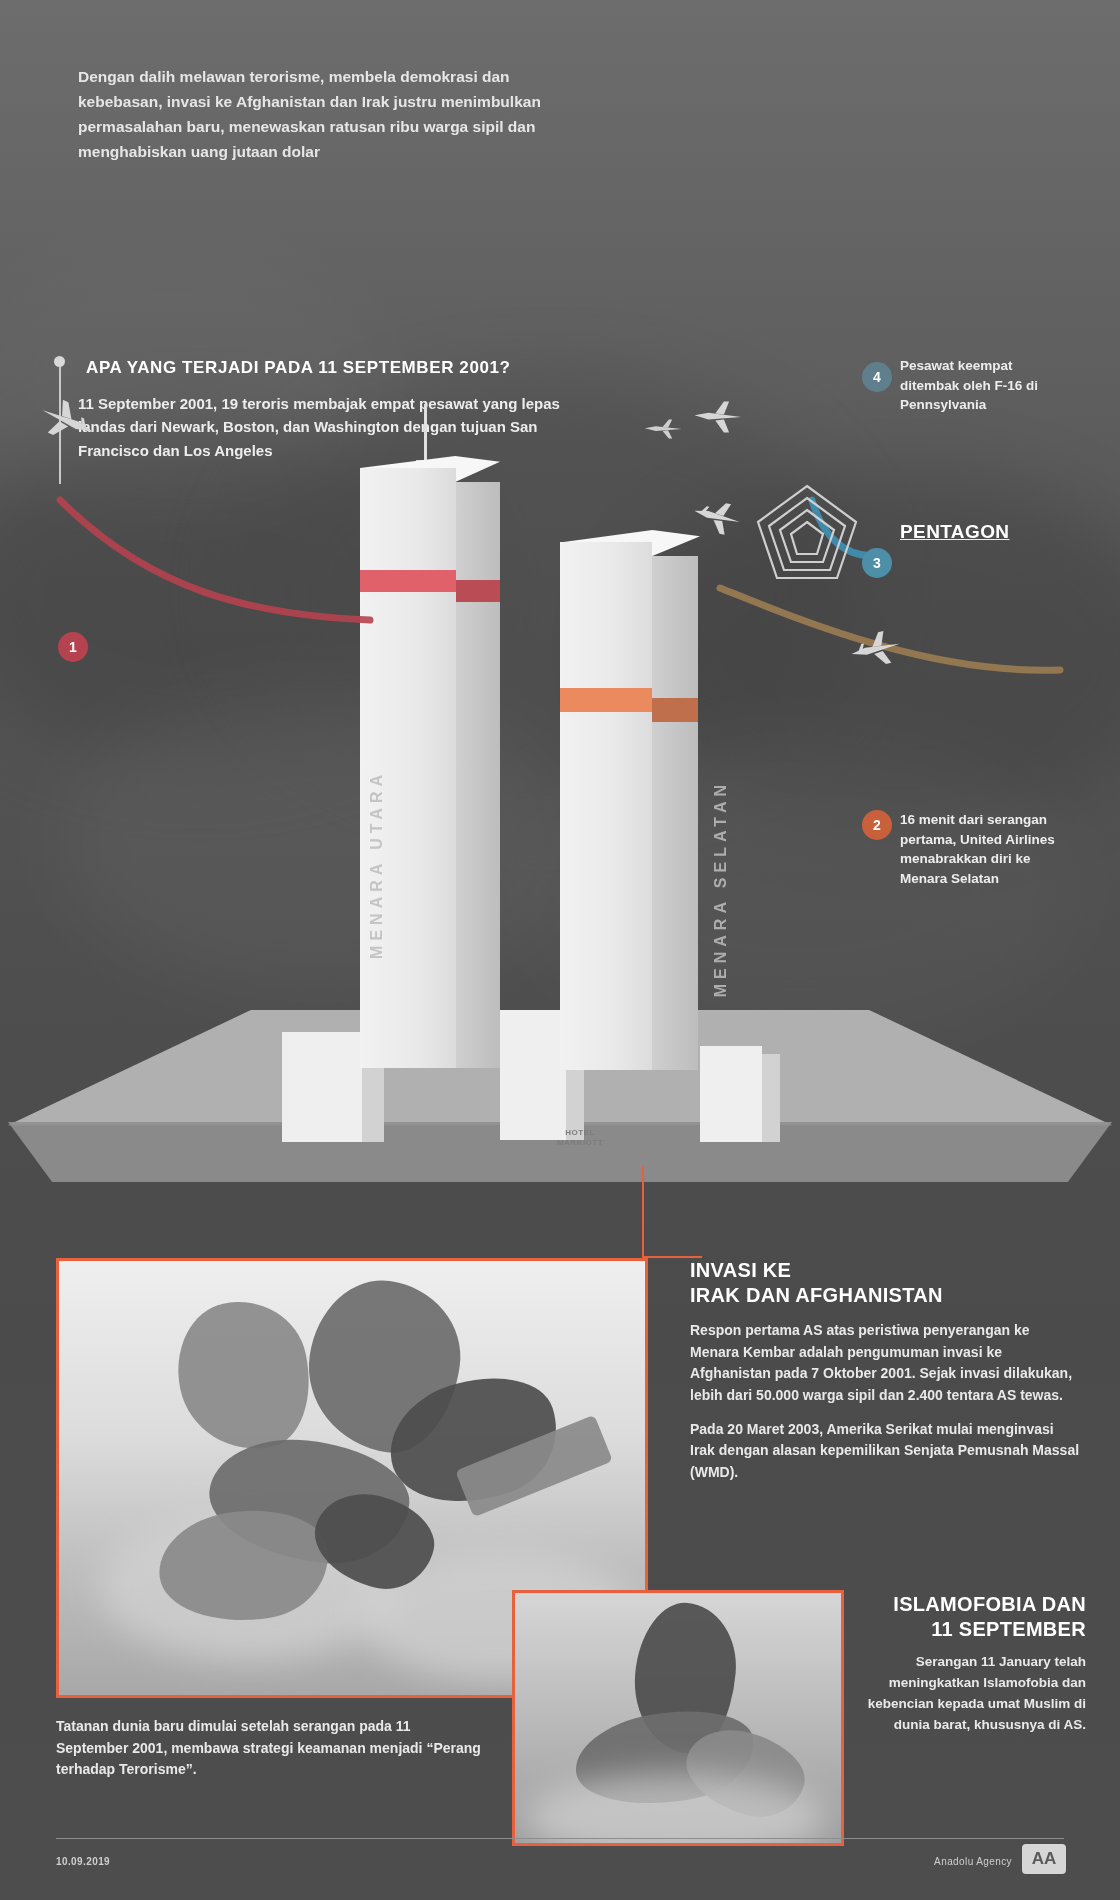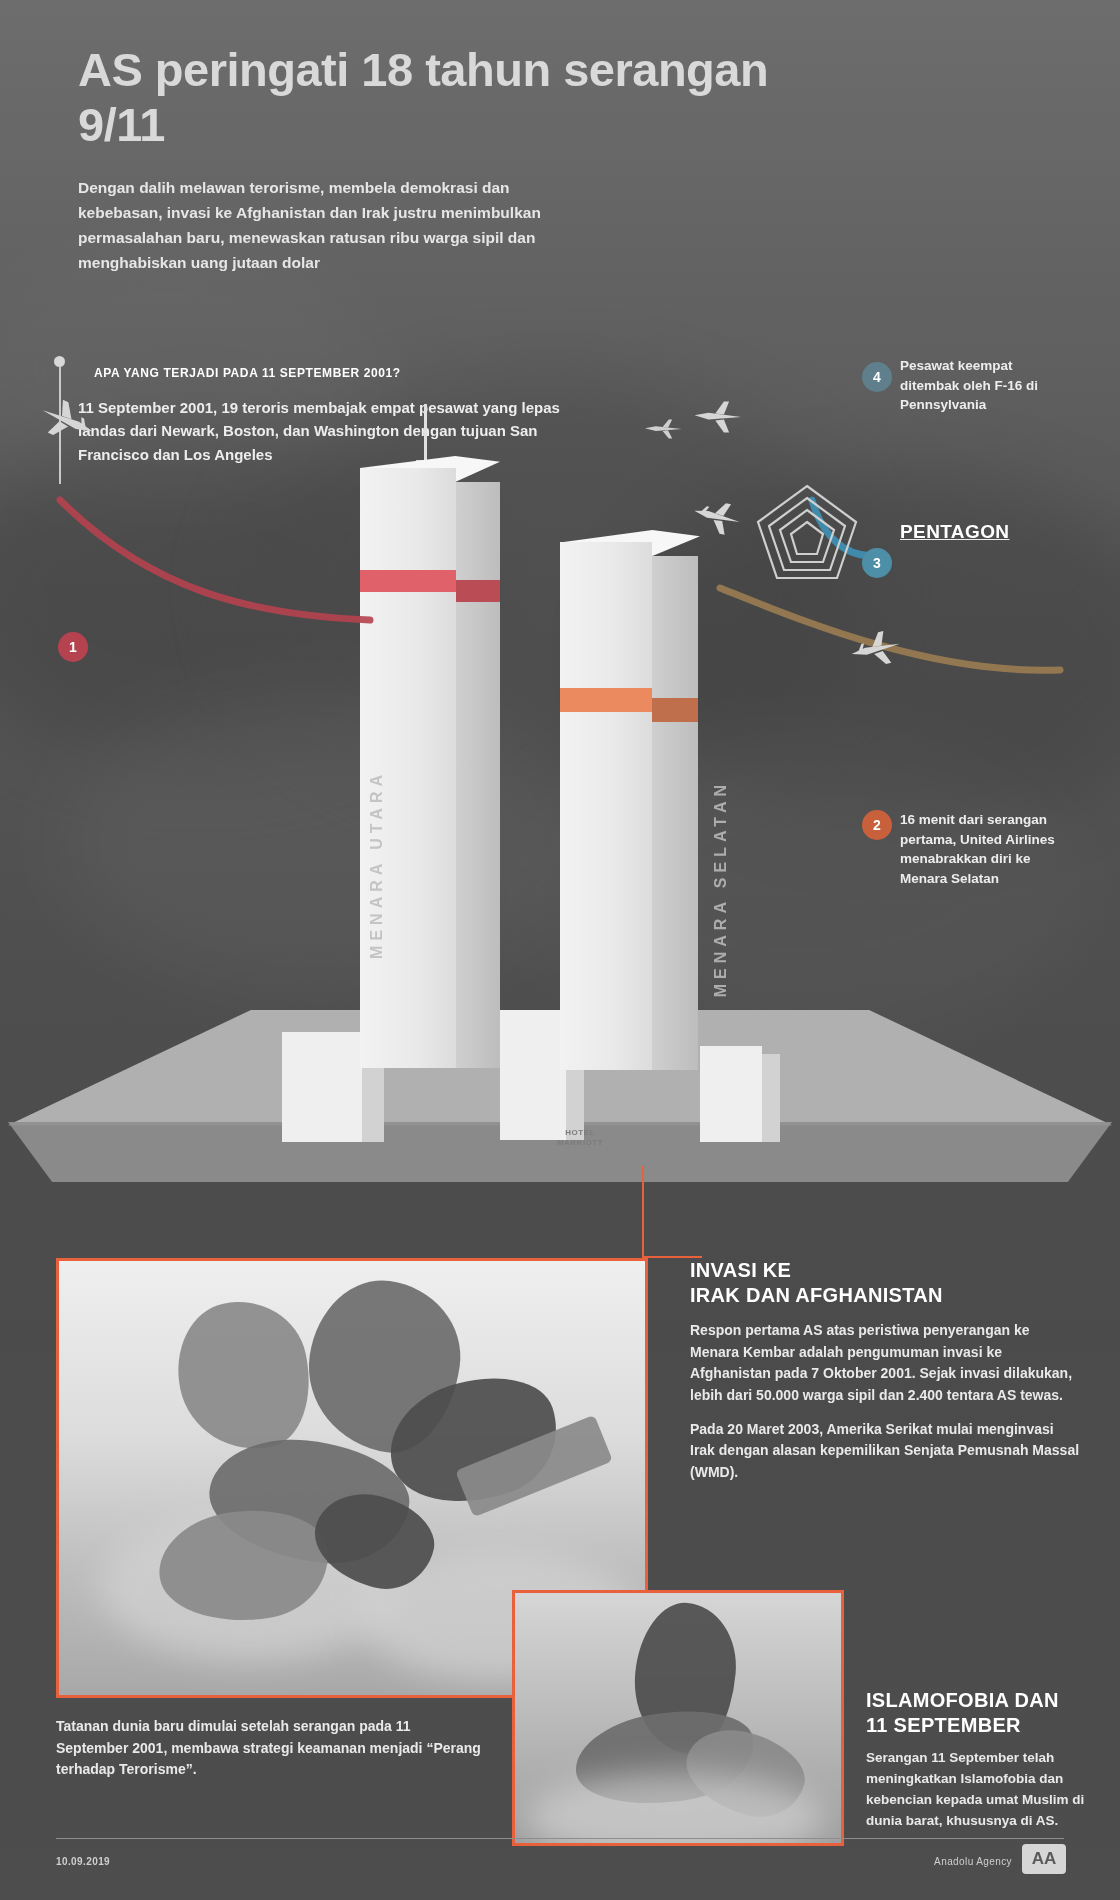--- a/index.html
+++ b/index.html
@@ -32,21 +32,21 @@
   }
   .subtitle{
     margin-top:22px;width:520px;
     font-size:15.5px;line-height:1.62;font-weight:bold;color:#e6e6e6;
   }
 
   
   .q-block{position:absolute;left:78px;top:350px;width:520px;}
   .q-dot{position:absolute;left:-24px;top:6px;width:11px;height:11px;border-radius:50%;background:#d8d8d8;}
   .q-line{position:absolute;left:-19px;top:16px;width:2px;height:118px;background:#c9c9c9;}
-  .q-title{font-size:12px;font-weight:bold;letter-spacing:.6px;color:#ffffff;margin:16px;}
+  .q-title{font-size:17px;font-weight:bold;letter-spacing:.6px;color:#ffffff;margin:8px;}
   .q-text{margin-top:14px;font-size:15px;line-height:1.55;font-weight:bold;color:#ededed;width:500px;}
 
   
   .platform{position:absolute;left:0;top:1010px;width:1120px;height:220px;}
   .plat-top{position:absolute;left:8px;top:0;width:1104px;height:160px;
     background:#b9b9b9;
     clip-path:polygon(22% 0%, 78% 0%, 100% 72%, 0% 72%);
     opacity:.92;}
   .plat-side{position:absolute;left:8px;top:112px;width:1104px;height:60px;
     background:#8f8f8f;
@@ -119,21 +119,21 @@
   .blob{position:absolute;background:#6d6d6d;border-radius:46% 54% 40% 60%/50% 44% 56% 50%;opacity:.92;}
   .blob-l{background:#8a8a8a;}
   .blob-d{background:#4d4d4d;}
   .dust{position:absolute;border-radius:50%;filter:blur(16px);background:#d5d5d5;opacity:.65;}
 
   
   .rc{position:absolute;left:690px;}
   .rc-head{font-size:20px;font-weight:bold;line-height:1.25;color:#ffffff;letter-spacing:.3px;}
   .rc-body{margin-top:12px;font-size:14px;line-height:1.55;font-weight:bold;color:#e9e9e9;}
   #invasi{top:1258px;width:390px;}
-  #islamofobia{top:1688px;width:220px;left:866px;}
+  #islamofobia{top:1592px;width:220px;left:866px;text-align:right;}
   #islamofobia .rc-body{margin-top:10px;font-size:13.5px;}
 
   
   .connector{position:absolute;left:642px;top:1166px;width:2px;height:92px;background:#e8603c;}
   .connector-h{position:absolute;left:642px;top:1256px;width:60px;height:2px;background:#e8603c;}
 
   
   #tatanan{position:absolute;left:56px;top:1706px;width:430px;}
   #tatanan .rc-head{font-size:19px;}
   #tatanan .rc-body{margin-top:10px;font-size:14px;}
@@ -154,21 +154,20 @@
 
   <div class="bg-base"></div>
   <div class="smoke s1"></div>
   <div class="smoke s2"></div>
   <div class="smoke s3"></div>
   <div class="smoke s4"></div>
   <div class="smoke s5"></div>
   <div class="smoke s6"></div>
 
   <div class="header">
-    <h1 class="title">AS peringati 18 tahun serangan 9/11</h1>
     <div class="subtitle">Dengan dalih melawan terorisme, membela demokrasi dan kebebasan, invasi ke Afghanistan dan Irak justru menimbulkan permasalahan baru, menewaskan ratusan ribu warga sipil dan menghabiskan uang jutaan dolar</div>
   </div>
 
   <div class="q-block">
     <span class="q-dot"></span>
     <span class="q-line"></span>
     <div class="q-title">APA YANG TERJADI PADA 11 SEPTEMBER 2001?</div>
     <div class="q-text">11 September 2001, 19 teroris membajak empat pesawat yang lepas landas dari Newark, Boston, dan Washington dengan tujuan San Francisco dan Los Angeles</div>
   </div>
 
@@ -303,21 +302,21 @@
   </div>
 
   <div class="rc" id="invasi">
     <div class="rc-head">INVASI KE<br>IRAK DAN AFGHANISTAN</div>
     <div class="rc-body">Respon pertama AS atas peristiwa penyerangan ke Menara Kembar adalah pengumuman invasi ke Afghanistan pada 7 Oktober 2001. Sejak invasi dilakukan, lebih dari 50.000 warga sipil dan 2.400 tentara AS tewas.</div>
     <div class="rc-body">Pada 20 Maret 2003, Amerika Serikat mulai menginvasi Irak dengan alasan kepemilikan Senjata Pemusnah Massal (WMD).</div>
   </div>
 
   <div class="rc" id="islamofobia">
     <div class="rc-head">ISLAMOFOBIA DAN<br>11 SEPTEMBER</div>
-    <div class="rc-body">Serangan 11 September telah meningkatkan Islamofobia dan kebencian kepada umat Muslim di dunia barat, khususnya di AS.</div>
+    <div class="rc-body">Serangan 11 January telah meningkatkan Islamofobia dan kebencian kepada umat Muslim di dunia barat, khususnya di AS.</div>
   </div>
 
   <div id="tatanan">
     <div class="rc-body">Tatanan dunia baru dimulai setelah serangan pada 11 September 2001, membawa strategi keamanan menjadi “Perang terhadap Terorisme”.</div>
   </div>
 
   <div class="footer-line"></div>
   <div class="footer-date">10.09.2019</div>
   <div class="footer-brand">Anadolu Agency</div>
   <div class="logo">AA</div>

